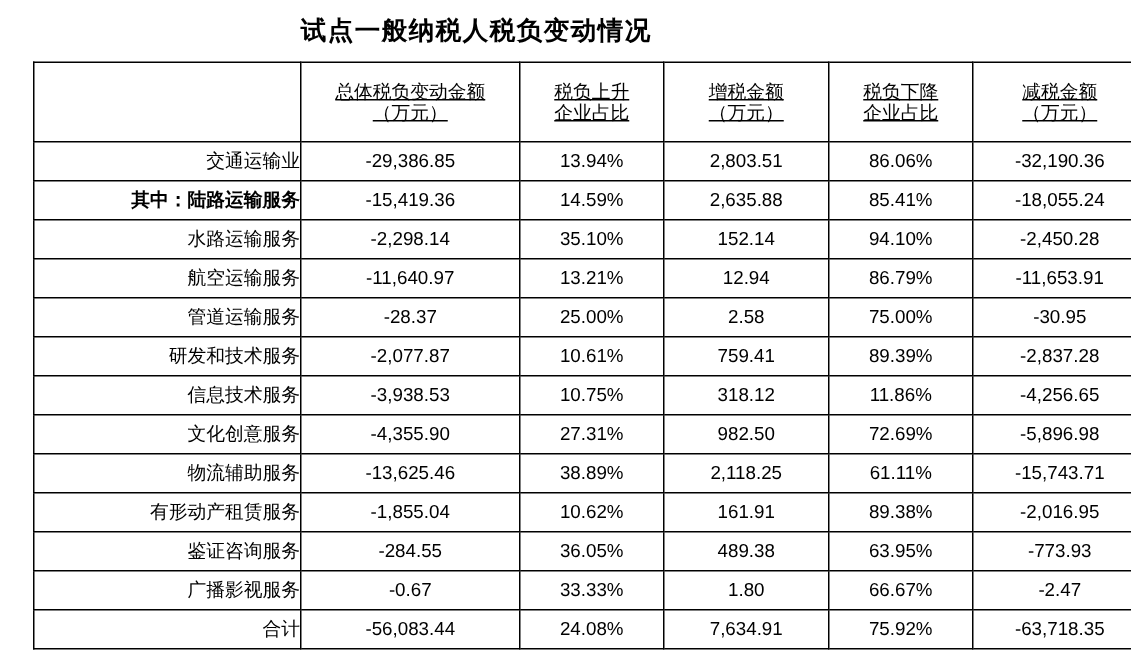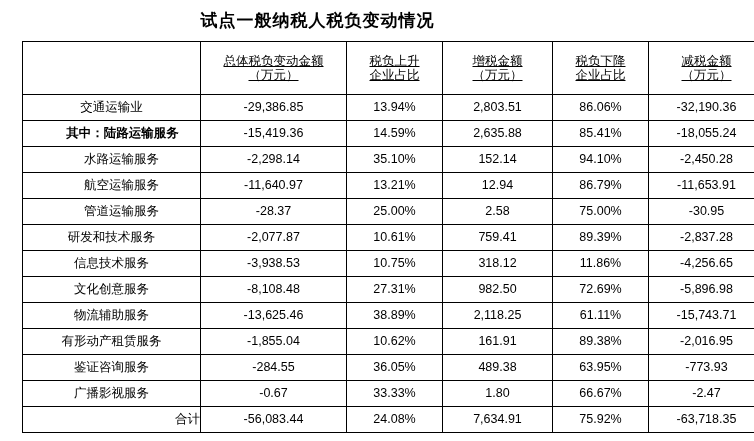--- a/index.html
+++ b/index.html
@@ -51,21 +51,21 @@
   }
   table.data thead th {
     height: 48px;
     text-align: center;
     font-size: 12.5px;
     padding: 2px 3px;
     text-decoration: underline;
   }
   .hdr-line { display: block; }
   td.label {
-    text-align: center;
+    text-align: right;
     padding-left: 10px;
     white-space: nowrap;
   }
   td.label.indent1 { padding-left: 22px; font-weight: bold; }
   td.label.indent2 { padding-left: 20px; }
   td.label.center {
     text-align: right;
     padding-left: 0;
   }
   td.num {
@@ -175,21 +175,21 @@
           <tr>
             <td class="label">信息技术服务</td>
             <td class="num">-3,938.53</td>
             <td class="num">10.75%</td>
             <td class="num">318.12</td>
             <td class="num">11.86%</td>
             <td class="num">-4,256.65</td>
           </tr>
           <tr>
             <td class="label">文化创意服务</td>
-            <td class="num">-8,108.48</td>
+            <td class="num">-4,355.90</td>
             <td class="num">27.31%</td>
             <td class="num">982.50</td>
             <td class="num">72.69%</td>
             <td class="num">-5,896.98</td>
           </tr>
           <tr>
             <td class="label">物流辅助服务</td>
             <td class="num">-13,625.46</td>
             <td class="num">38.89%</td>
             <td class="num">2,118.25</td>

